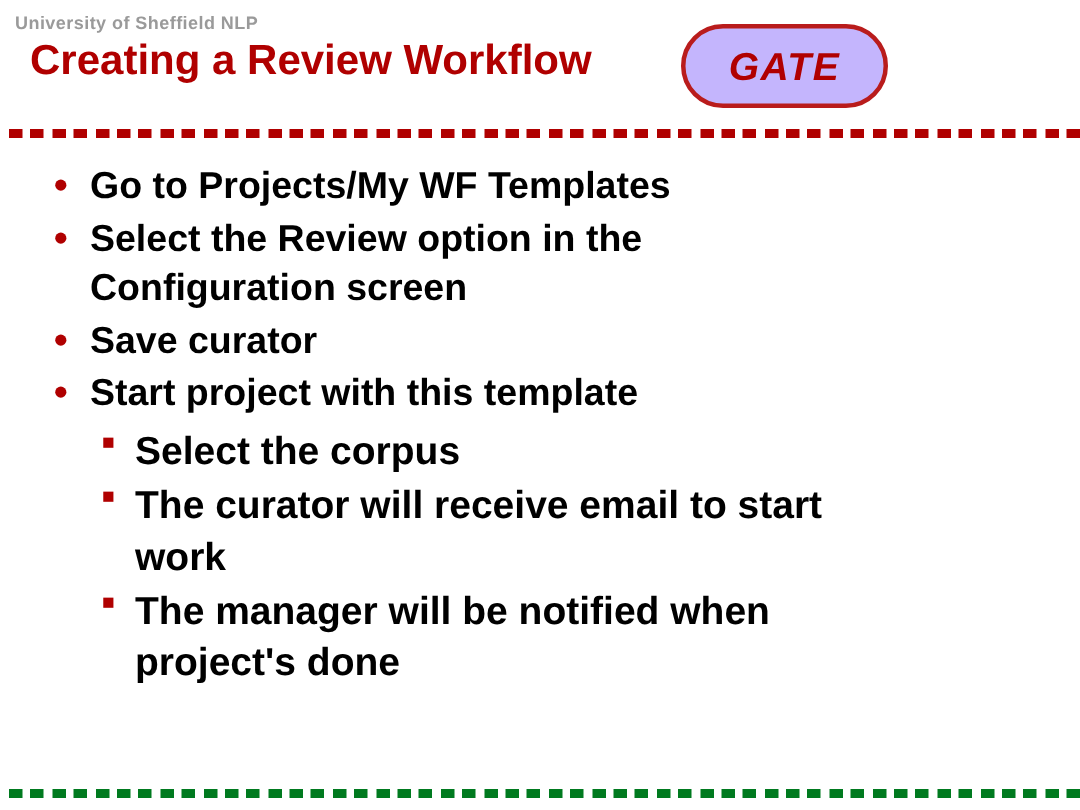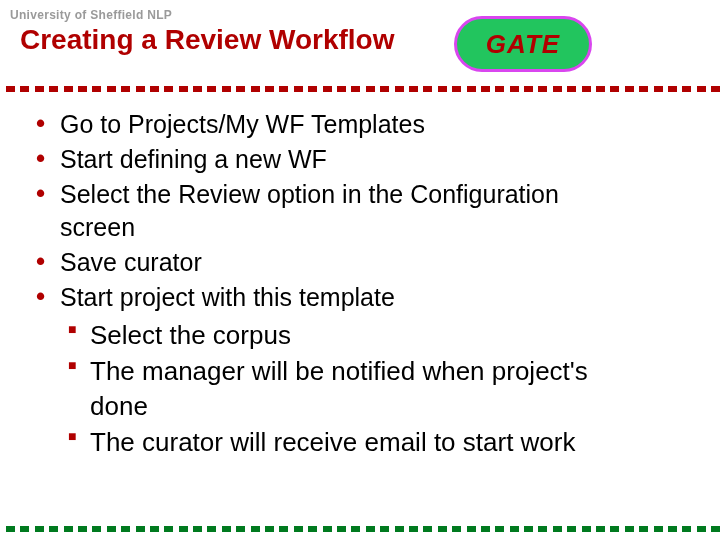--- a/index.html
+++ b/index.html
@@ -1,28 +1,28 @@
 <!DOCTYPE html>
 <html><head>
 <meta charset="utf-8">
 <style>
   * { margin: 0; padding: 0; box-sizing: border-box; }
   html, body { width: 720px; height: 540px; background: #fff; font-family: Arial, Helvetica, sans-serif; overflow: hidden; }
   .slide { position: relative; width: 620px; height: 540px; padding: 16px; }
   .header-line { position: absolute; top: 8px; left: 10px; font-size: 12px; font-weight: bold; color: #9a9a9a; letter-spacing: 0.3px; }
   .title { position: absolute; top: 24px; left: 20px; font-size: 28px; font-weight: bold; color: #b00000; }
-  .logo { position: absolute; top: 16px; right: 28px; width: 138px; height: 56px; border: 3px solid #d946ef; border-radius: 28px; display: flex; align-items: center; justify-content: center; background: #22c55e; }
+  .logo { position: absolute; top: 16px; right: 28px; width: 138px; height: 56px; border: 3px solid #b91c1c; border-radius: 28px; display: flex; align-items: center; justify-content: center; background: #c4b5fd; }
   .logo-text { font-size: 26px; font-weight: 900; color: #b00000; letter-spacing: 1px; font-style: italic; }
   .divider-top { position: absolute; top: 86px; left: 0; width: 720px; height: 8px; }
   .divider-bottom { position: absolute; bottom: 6px; left: 0; width: 720px; height: 8px; }
   .dash-row { display: flex; gap: 5.4px; padding-left: 6px; }
   .dash { width: 9px; height: 6px; background: #b00000; }
   .dash.green { background: #007a1f; }
   .content { position: absolute; top: 108px; left: 34px; right: 24px; }
-  ul.main { list-style: none; }
+  ul.main { list-style: none; font-weight: bold; }
   ul.main > li { position: relative; padding-left: 26px; font-size: 25px; color: #000; line-height: 1.32; margin-bottom: 2px; }
   ul.main > li::before { content: "•"; position: absolute; left: 2px; top: -2px; color: #b00000; font-size: 26px; font-weight: bold; }
   ul.sub { list-style: none; margin-top: 4px; margin-left: 8px; }
   ul.sub > li { position: relative; padding-left: 22px; font-size: 26px; color: #000; line-height: 1.32; margin-bottom: 2px; }
   ul.sub > li::before { content: "■"; position: absolute; left: 0; top: 2px; color: #b00000; font-size: 14px; }
 </style>
 </head>
 <body>
 
 <div class="slide">
@@ -86,28 +86,27 @@
         <div class="dash"></div>
         <div class="dash"></div>
         <div class="dash"></div>
         <div class="dash"></div>
       </div>
   </div>
 
   <div class="content">
     <ul class="main">
       <li><span>Go to Projects/My WF Templates</span></li>
-      <li><span>Start defining a new WF</span></li>
       <li><span>Select the Review option in the Configuration screen</span></li>
       <li><span>Save curator</span></li>
       <li><span>Start project with this template</span>
         <ul class="sub">
           <li><span>Select the corpus</span></li>
+          <li><span>The curator will receive email to start work</span></li>
           <li><span>The manager will be notified when project's done</span></li>
-          <li><span>The curator will receive email to start work</span></li>
         </ul>
       </li>
     </ul>
   </div>
 
   <div class="divider-bottom">
     <div class="dash-row" id="dash-bottom">
         <div class="dash green"></div>
         <div class="dash green"></div>
         <div class="dash green"></div>

